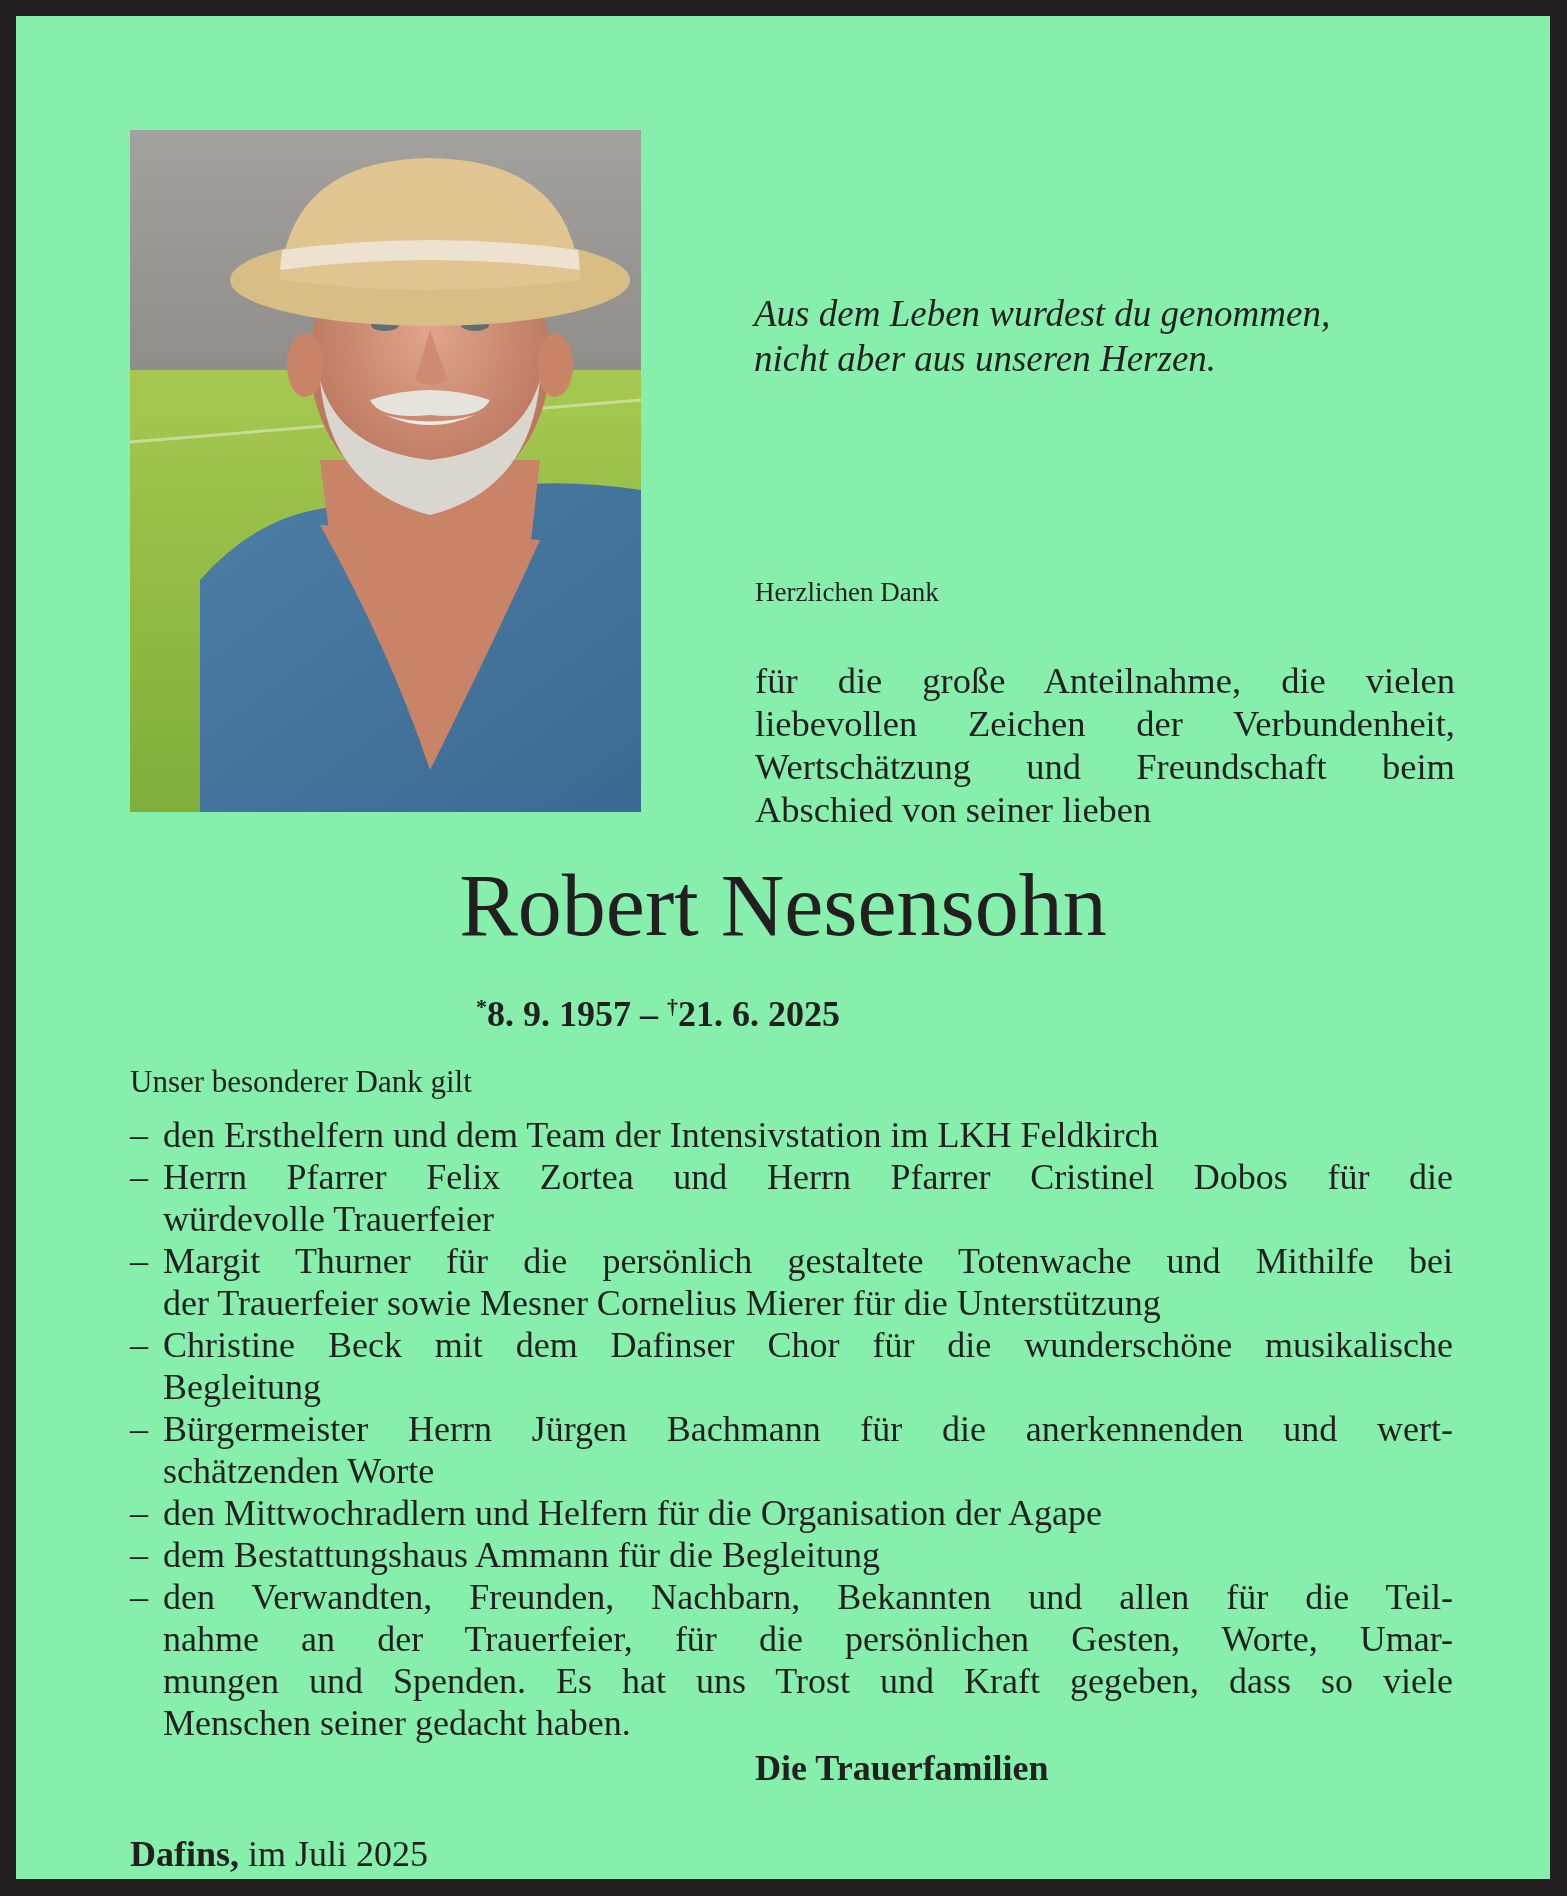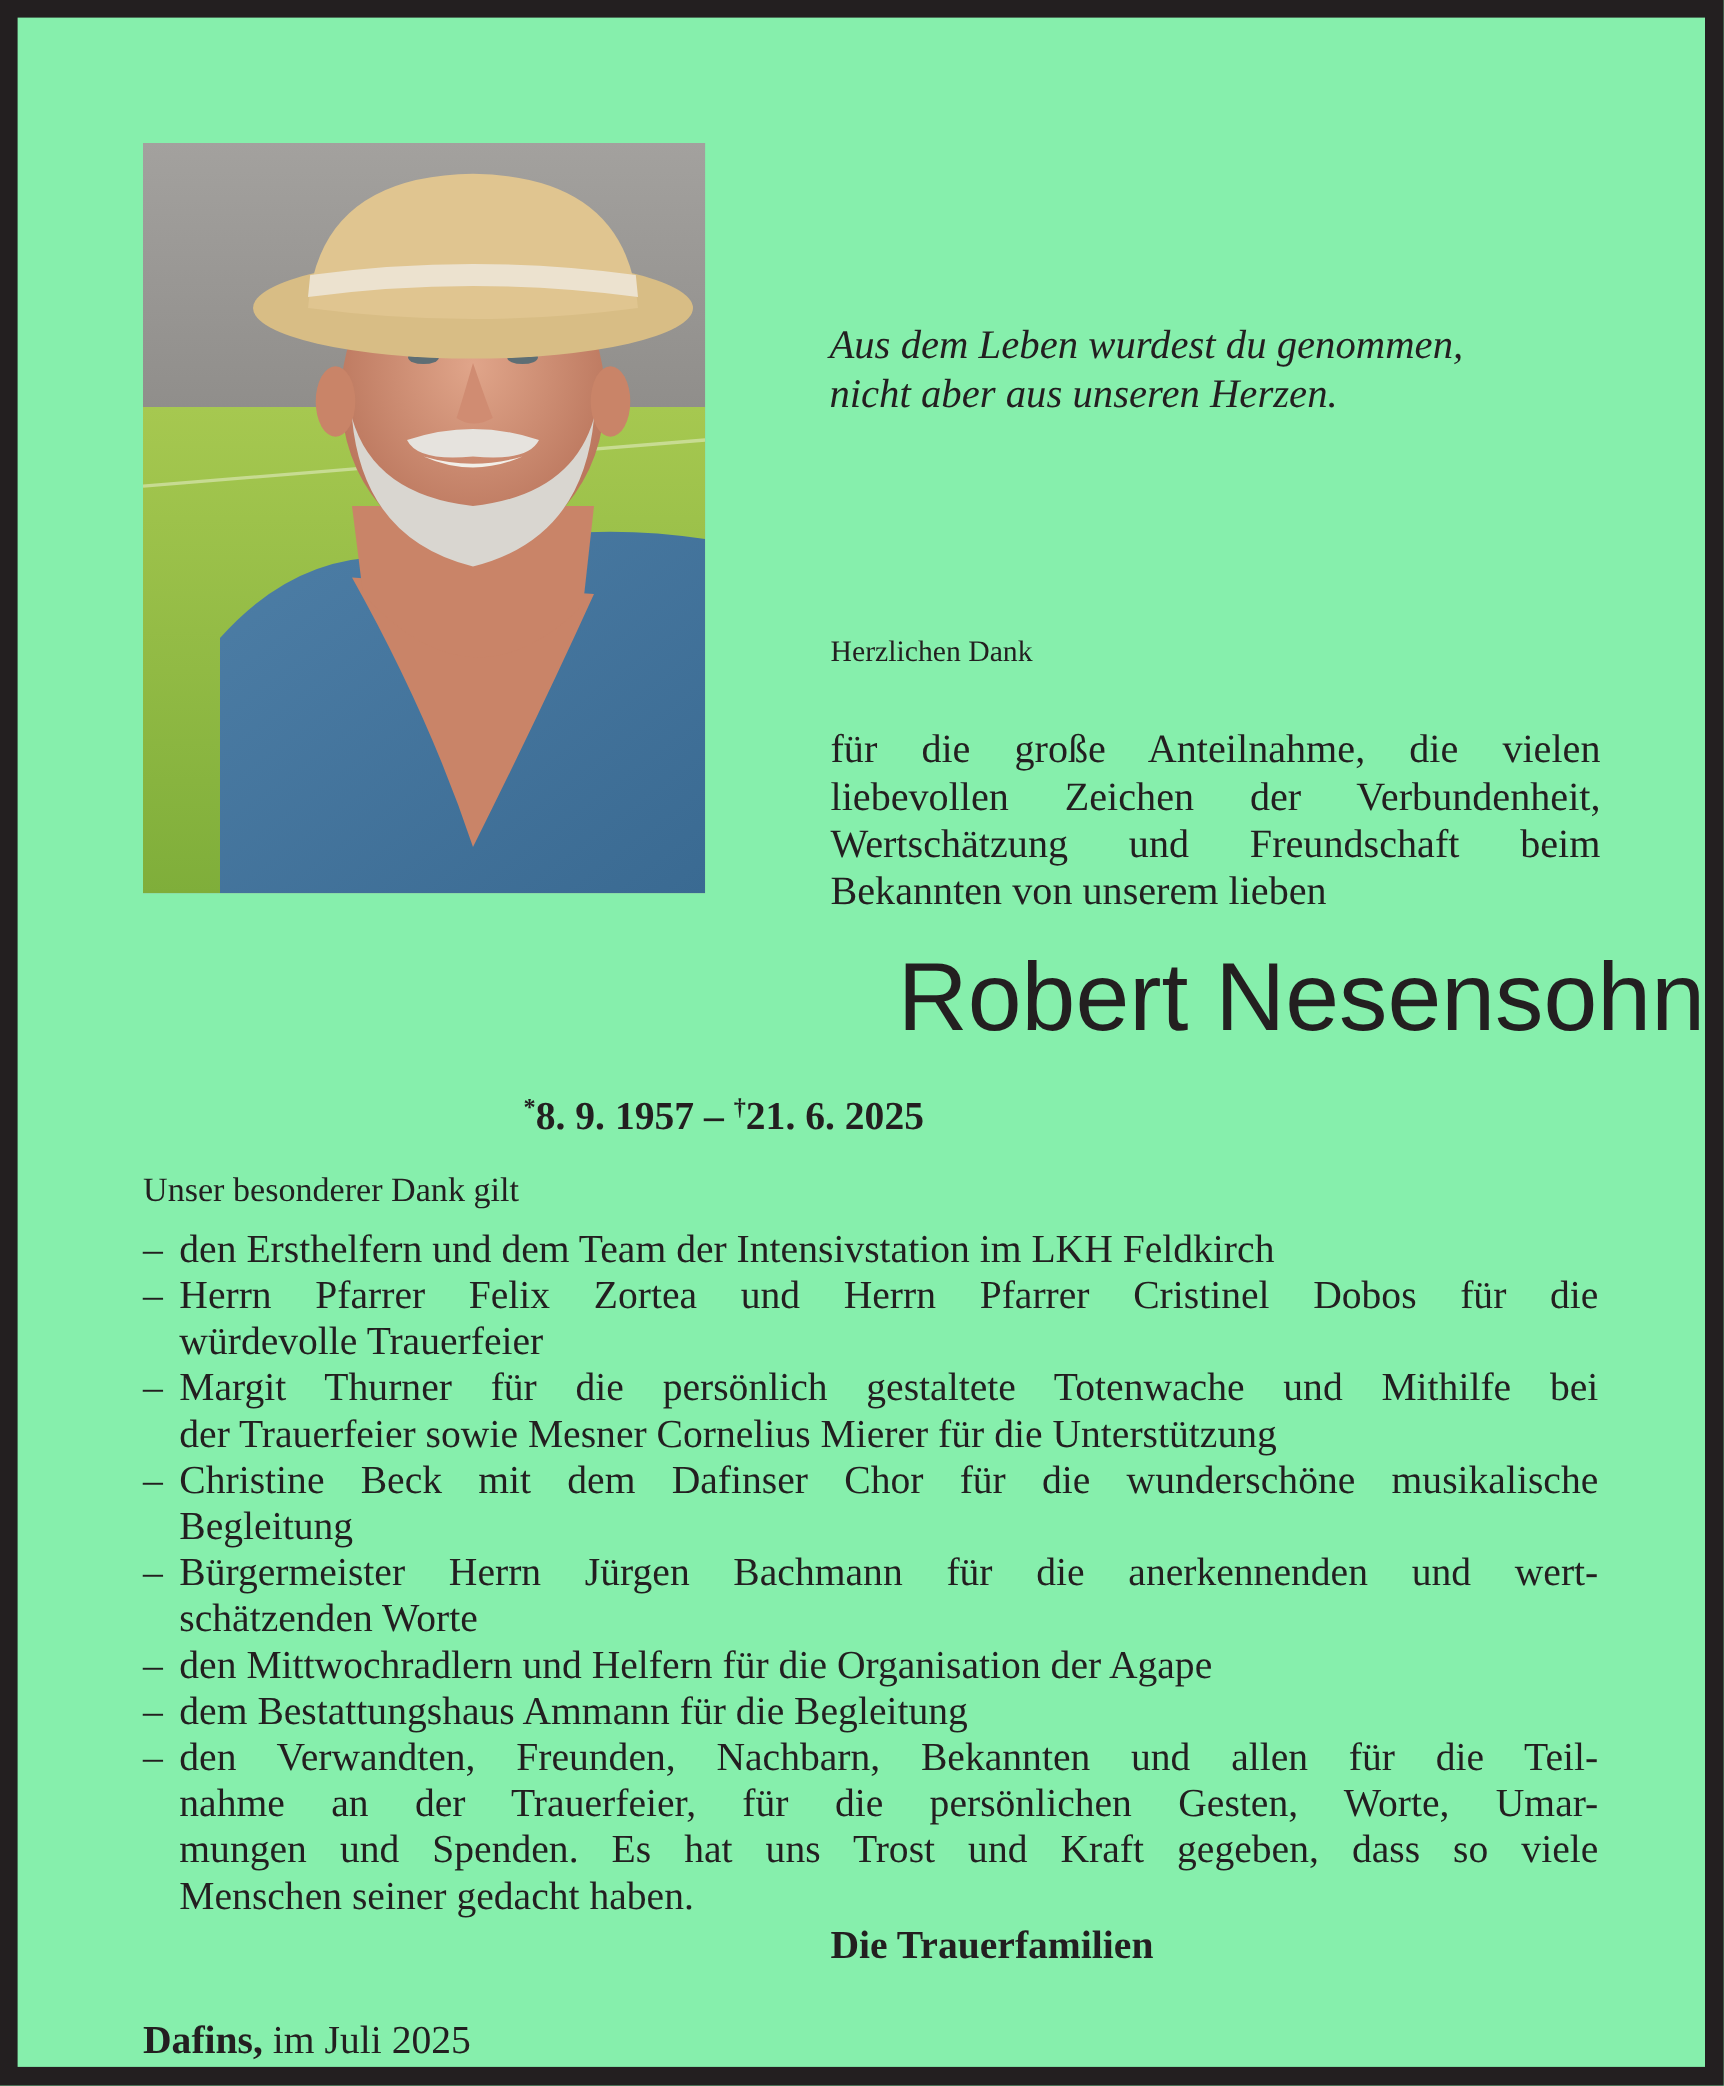--- a/index.html
+++ b/index.html
@@ -57,22 +57,22 @@
       display: block;
       text-align: justify;
       text-align-last: justify;
       white-space: nowrap;
       height: 43px;
     }
     .thanks-body .ln.last { text-align-last: left; }
 
     .name {
       left: 0; top: 840px; width: 1534px;
-      text-align: right;
-      font-family: Liberation Sans, sans-serif;
+      text-align: center;
+      font-family: Liberation Serif, serif;
       font-size: 88px;
       line-height: 100px;
       letter-spacing: 0px;
       white-space: nowrap;
     }
     .dates {
       left: 0; top: 969px; width: 1284px;
       text-align: center;
       font-family: "Liberation Serif", serif;
       font-weight: bold;
@@ -186,21 +186,21 @@
     <div>Aus dem Leben wurdest du genommen,</div>
     <div>nicht aber aus unseren Herzen.</div>
   </div>
 
   <div class="abs thanks-title">Herzlichen Dank</div>
 
   <div class="abs thanks-body">
     <span class="ln">für die große Anteilnahme, die vielen</span>
     <span class="ln">liebevollen Zeichen der Verbundenheit,</span>
     <span class="ln">Wertschätzung und Freundschaft beim</span>
-    <span class="ln last">Bekannten von unserem lieben</span>
+    <span class="ln last">Abschied von seiner lieben</span>
   </div>
 
   <div class="abs name">Robert Nesensohn</div>
 
   <div class="abs dates">
     <sup>*</sup><span>8. 9. 1957</span><span> – </span><sup>†</sup><span>21. 6. 2025</span>
   </div>
 
   <div class="abs intro">Unser besonderer Dank gilt</div>
 

